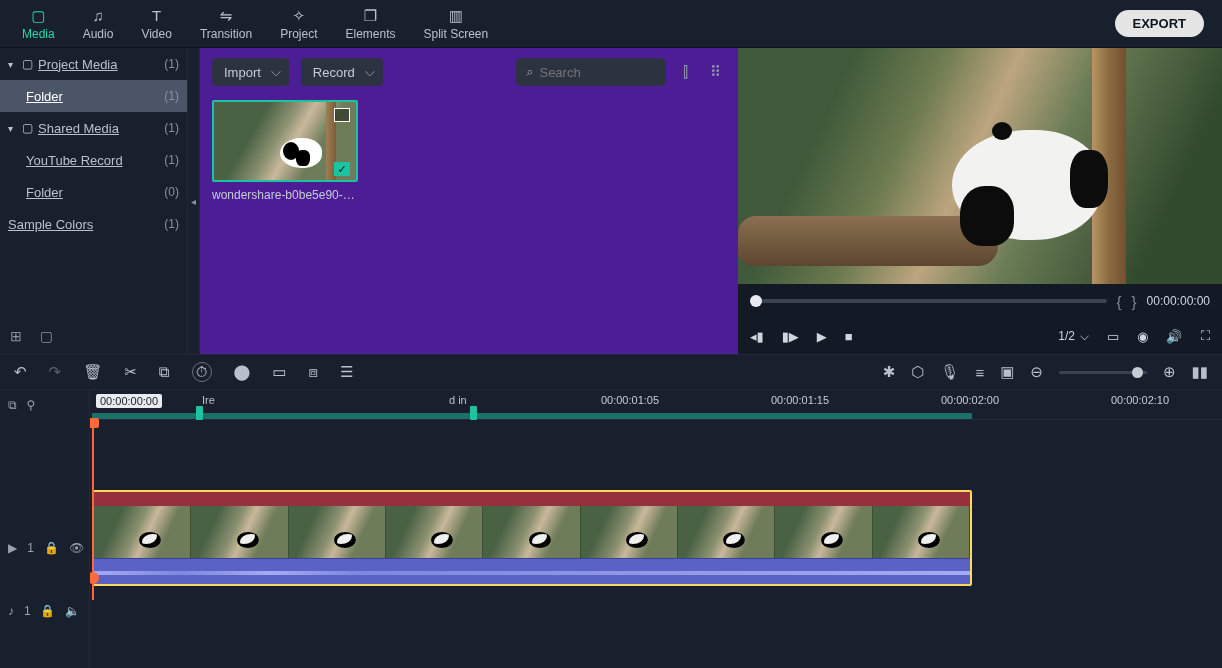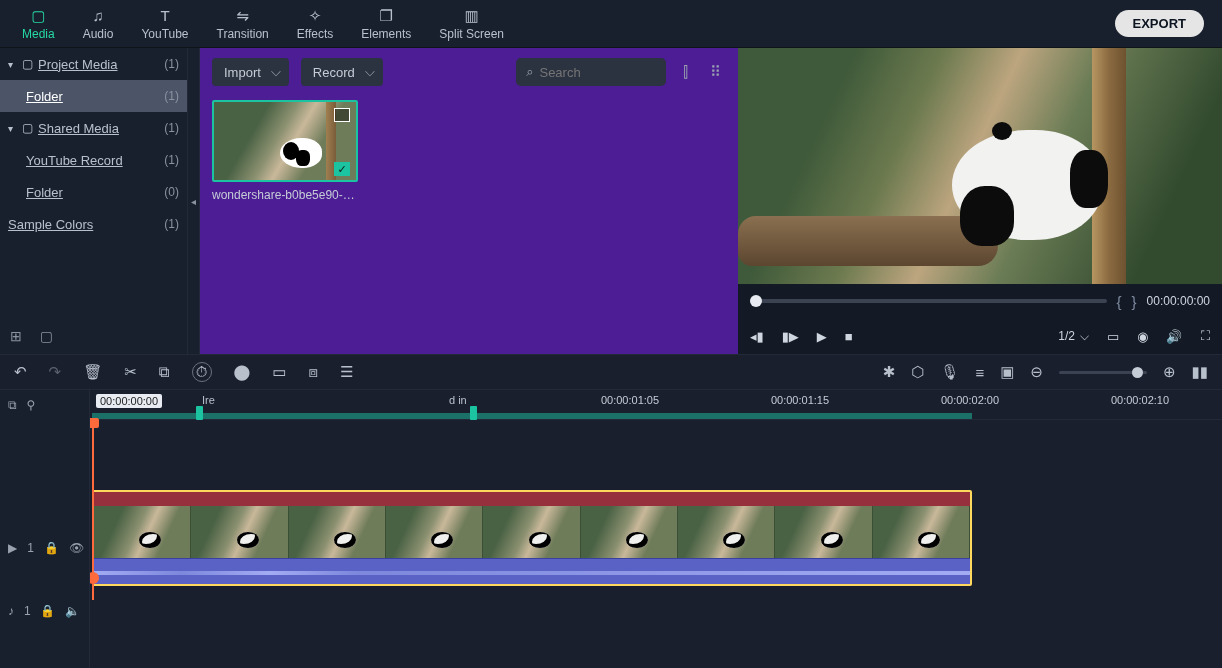--- a/index.html
+++ b/index.html
@@ -119,29 +119,29 @@
     <div class="top-tab active">
       <span class="icon">▢</span>
       <span class="label">Media</span>
     </div>
     <div class="top-tab">
       <span class="icon">♫</span>
       <span class="label">Audio</span>
     </div>
     <div class="top-tab">
       <span class="icon">T</span>
-      <span class="label">YouTube</span>
+      <span class="label">Video</span>
     </div>
     <div class="top-tab">
       <span class="icon">⇋</span>
       <span class="label">Transition</span>
     </div>
     <div class="top-tab">
       <span class="icon">✧</span>
-      <span class="label">Effects</span>
+      <span class="label">Project</span>
     </div>
     <div class="top-tab">
       <span class="icon">❐</span>
       <span class="label">Elements</span>
     </div>
     <div class="top-tab">
       <span class="icon">▥</span>
       <span class="label">Split Screen</span>
     </div>
     <button class="export-btn">EXPORT</button>

